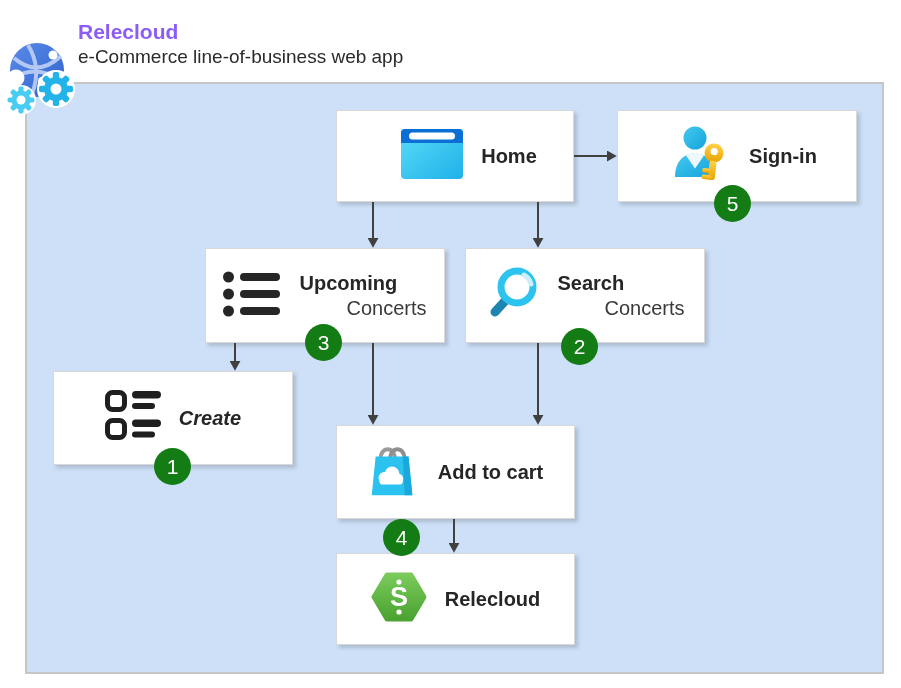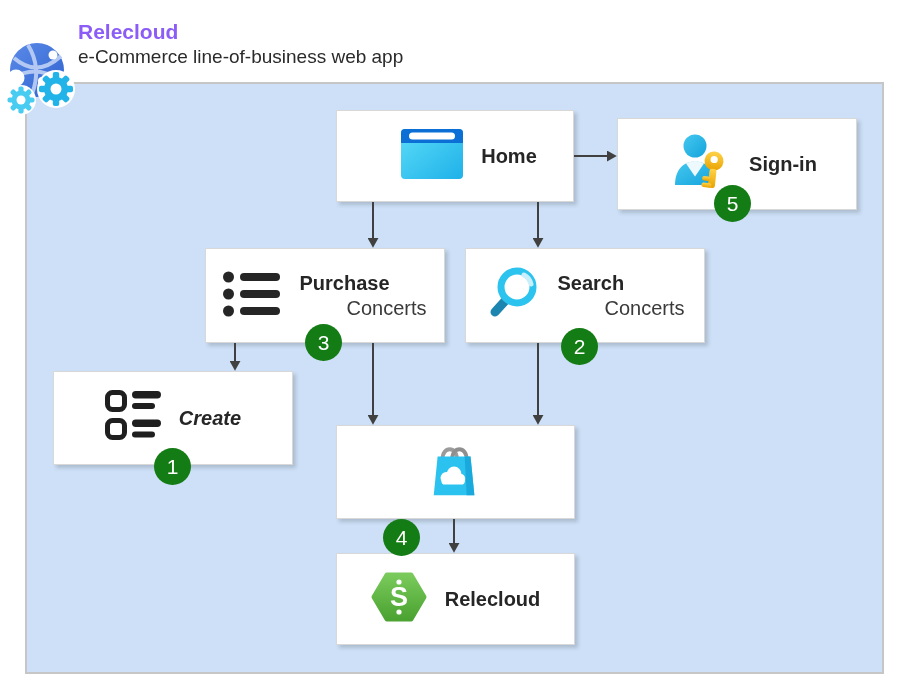--- a/index.html
+++ b/index.html
@@ -21,21 +21,21 @@
   .node{
     position:absolute;background:#ffffff;
     border:1px solid #d8d8d8;
     box-shadow:3px 3px 4px rgba(0,0,0,.16);
     display:flex;align-items:center;justify-content:center;gap:18px;
     box-sizing:border-box;z-index:2;
   }
   .node .lbl{font-size:20px;font-weight:bold;color:#262626;line-height:1.25;}
   .node .lbl .sub{display:block;font-weight:normal;color:#3a3a3a;margin-left:47px;}
   #n-home    {left:336px;top:110px;width:238px;height:92px;padding-left:28px;}
-  #n-signin  {left:617px;top:118px;width:240px;height:92px;padding-left:16px;}
+  #n-signin  {left:617px;top:110px;width:240px;height:92px;padding-left:16px;}
   #n-upcoming{left:205px;top:248px;width:240px;height:95px;}
   #n-search  {left:465px;top:248px;width:240px;height:95px;}
   #n-create  {left:53px; top:371px;width:240px;height:94px;font-style:italic;}
   #n-cart    {left:336px;top:425px;width:239px;height:94px;}
   #n-purchase{left:336px;top:553px;width:239px;height:92px;}
   .badge{
     position:absolute;width:37px;height:37px;border-radius:50%;
     background:var(--badge-bg,#147c14);color:var(--badge-text,#ffffff);
     font-size:21px;display:flex;align-items:center;justify-content:center;
     z-index:5;
@@ -151,21 +151,21 @@
       <g fill="#262626">
         <circle cx="5.5" cy="8" r="5.5"></circle>
           <rect x="17" y="4" width="40" height="8" rx="4"></rect>
         <circle cx="5.5" cy="25" r="5.5"></circle>
           <rect x="17" y="21" width="40" height="8" rx="4"></rect>
         <circle cx="5.5" cy="42" r="5.5"></circle>
           <rect x="17" y="38" width="40" height="8" rx="4"></rect>
       </g>
     </svg>
   </span>
-  <span class="lbl"><span>Purchase</span><span class="sub">Concerts</span></span>
+  <span class="lbl"><span>Upcoming</span><span class="sub">Concerts</span></span>
 </div>
 
 <div class="node" id="n-search">
   <span>
     <svg width="54" height="56" viewBox="0 0 54 56">
       <line x1="10" y1="46" x2="20" y2="35" stroke="#1d86b0" stroke-width="9" stroke-linecap="round"></line>
       <circle cx="32" cy="21" r="16" fill="#ffffff" stroke="#2cc3ee" stroke-width="7"></circle>
       <path d="M39,9 a14,14 0 0 1 7,9" stroke="#c8effb" stroke-width="5" fill="none" stroke-linecap="round"></path>
     </svg>
   </span>
@@ -198,20 +198,21 @@
       <path d="M7,17 L41,17 L45,57 L3,57 z" fill="#2bc2ef"></path>
       <path d="M41,17 L45,57 L37,57 L35,17 z" fill="#17a5d9" opacity="0.85"></path>
       <g fill="#ffffff">
         <circle cx="16" cy="39" r="6"></circle>
         <circle cx="24" cy="35" r="7.5"></circle>
         <circle cx="30" cy="40" r="5.5"></circle>
         <rect x="11" y="39" width="24" height="7" rx="3.5"></rect>
       </g>
     </svg>
   </span>
+  <span class="lbl">Add to cart</span>
 </div>
 
 <div class="node" id="n-purchase">
   <span>
     <svg width="56" height="50" viewBox="0 0 56 50">
       <defs>
           <linearGradient id="gH" x1="0" y1="0" x2="0" y2="1">
         <stop offset="0" stop-color="#79ca5b"></stop>
             <stop offset="1" stop-color="#4ba331"></stop>
       </linearGradient>

